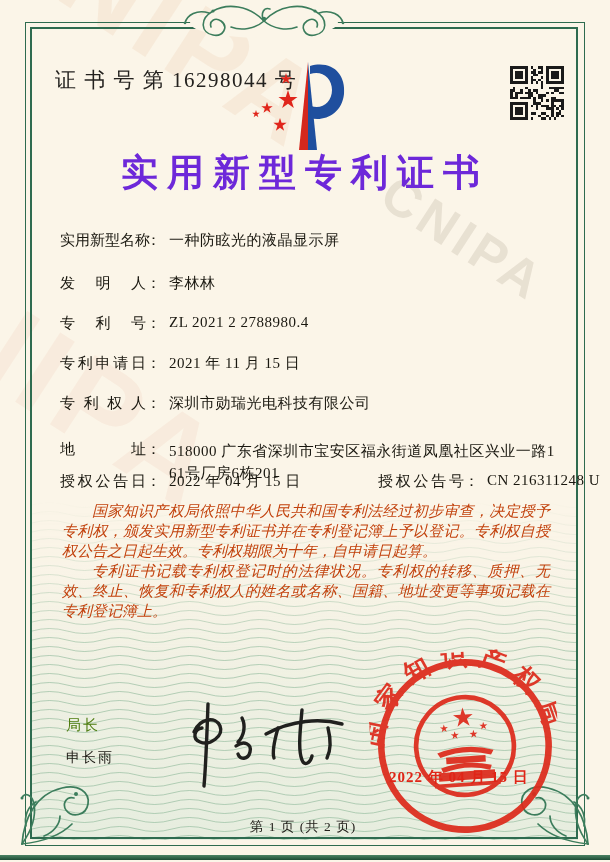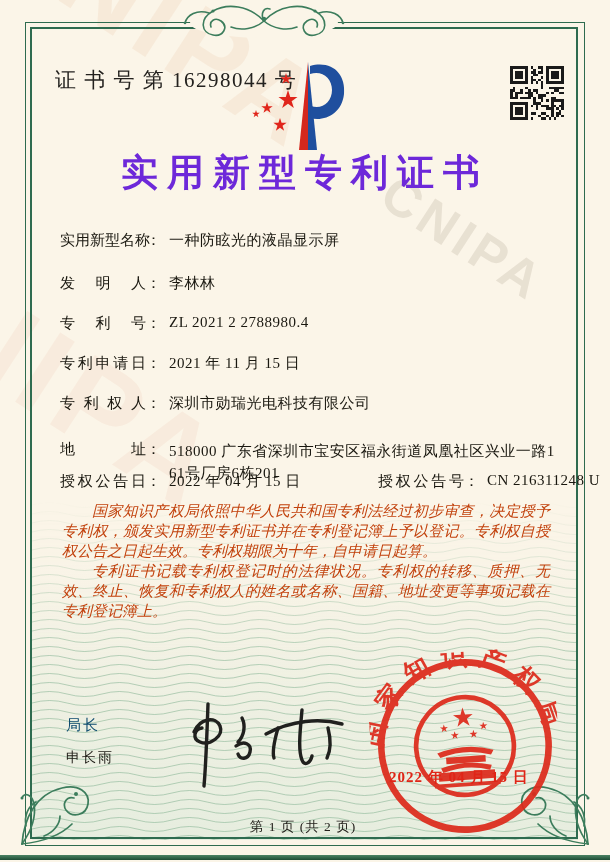--- a/index.html
+++ b/index.html
@@ -38,21 +38,21 @@
   .colon{margin:0 2px 0 0;}
   .fvalue{margin-left:6px;letter-spacing:0.5px;white-space:nowrap;}
   .addr-val{margin-left:6px;width:390px;line-height:22px;letter-spacing:0.5px;white-space:normal;}
   .grant2{position:absolute;left:318px;top:0;display:flex;}
 
   
   .paras{position:absolute;left:62px;top:501px;width:488px;z-index:3;font-style:italic;font-size:15px;line-height:20px;color:#c2410c;text-align:justify;}
   .paras p{margin:0;text-indent:2em;}
 
   
-  .signer-title{position:absolute;left:66px;top:716px;font-size:15px;color:#0c4a6e;z-index:3;letter-spacing:2px;}
+  .signer-title{position:absolute;left:66px;top:716px;font-size:15px;color:#4d7c0f;z-index:3;letter-spacing:2px;}
   .signer-name{position:absolute;left:66px;top:749px;font-size:14px;color:#1c1a14;z-index:3;letter-spacing:2px;}
   .signature{position:absolute;left:178px;top:692px;width:172px;height:102px;z-index:3;}
 
   
   .seal{position:absolute;left:371px;top:652px;width:188px;height:188px;z-index:4;transform:rotate(-4deg);opacity:0.93;}
   .seal-date{position:absolute;left:389px;top:768px;font-size:15px;font-weight:bold;color:#e02517;z-index:5;letter-spacing:1px;white-space:nowrap;}
 
   
   .ornament-top{position:absolute;left:178px;top:0;width:172px;height:44px;z-index:3;}
   .corner{position:absolute;width:96px;height:72px;z-index:3;}

